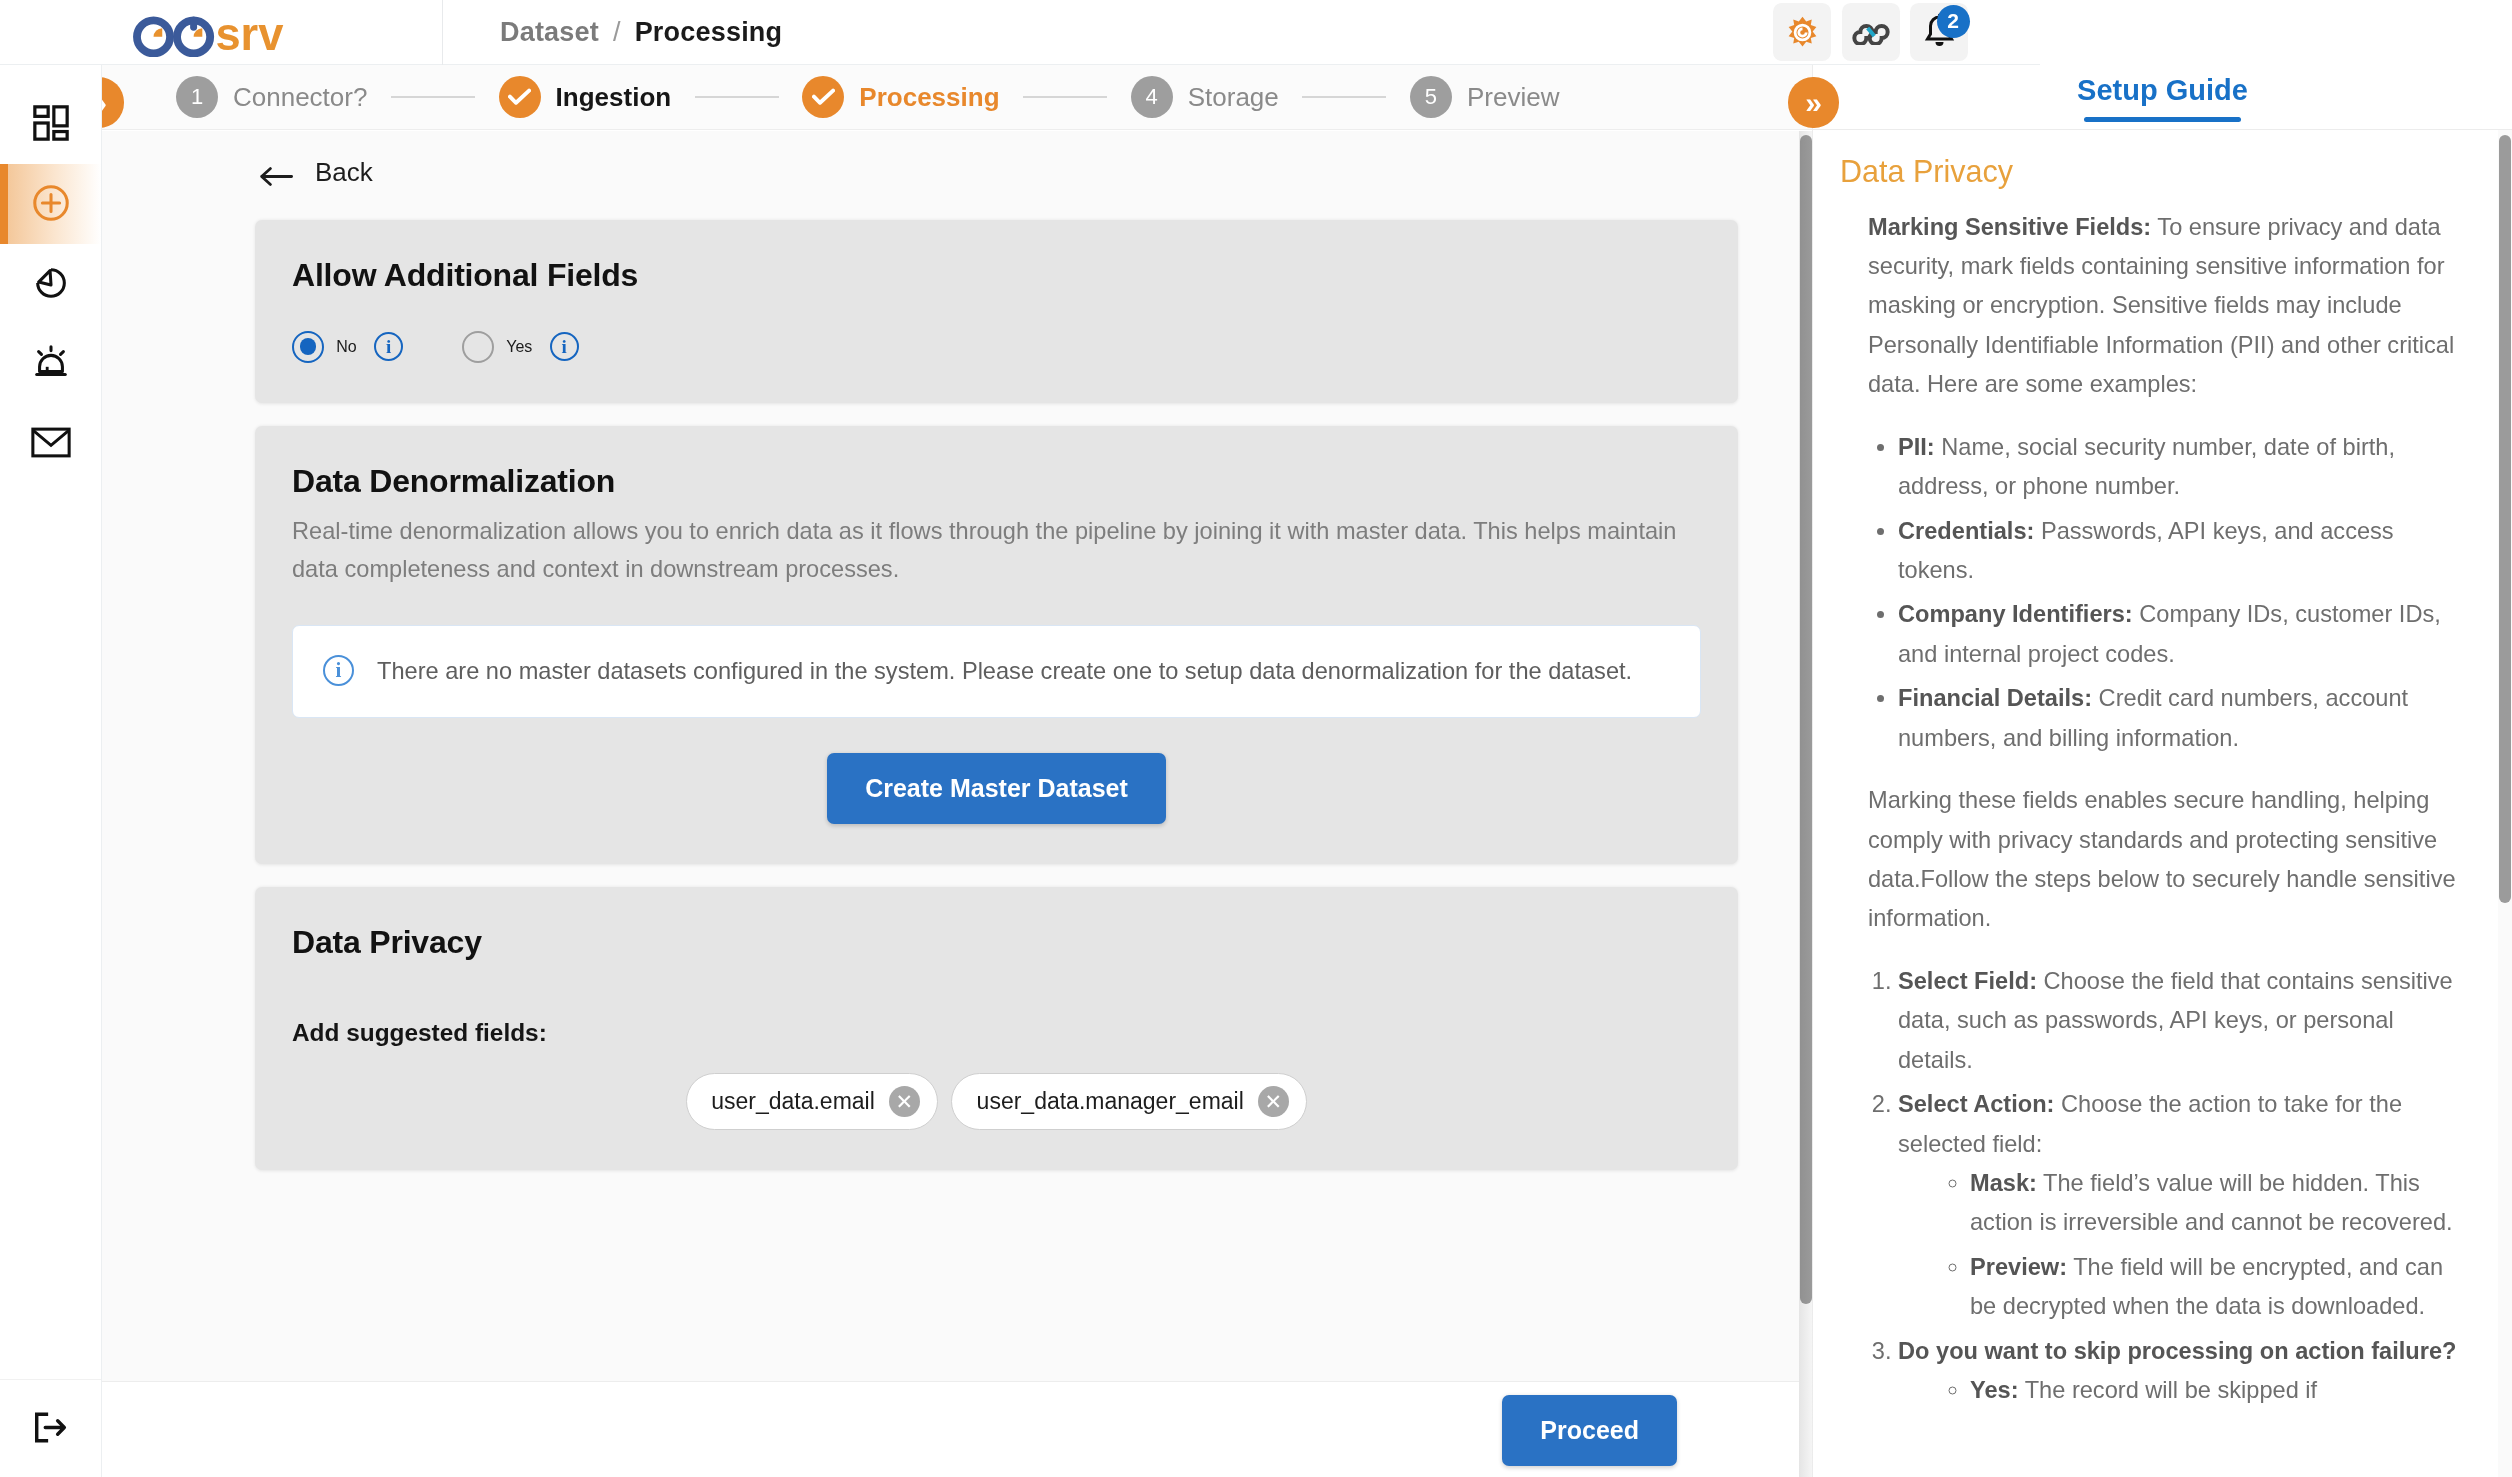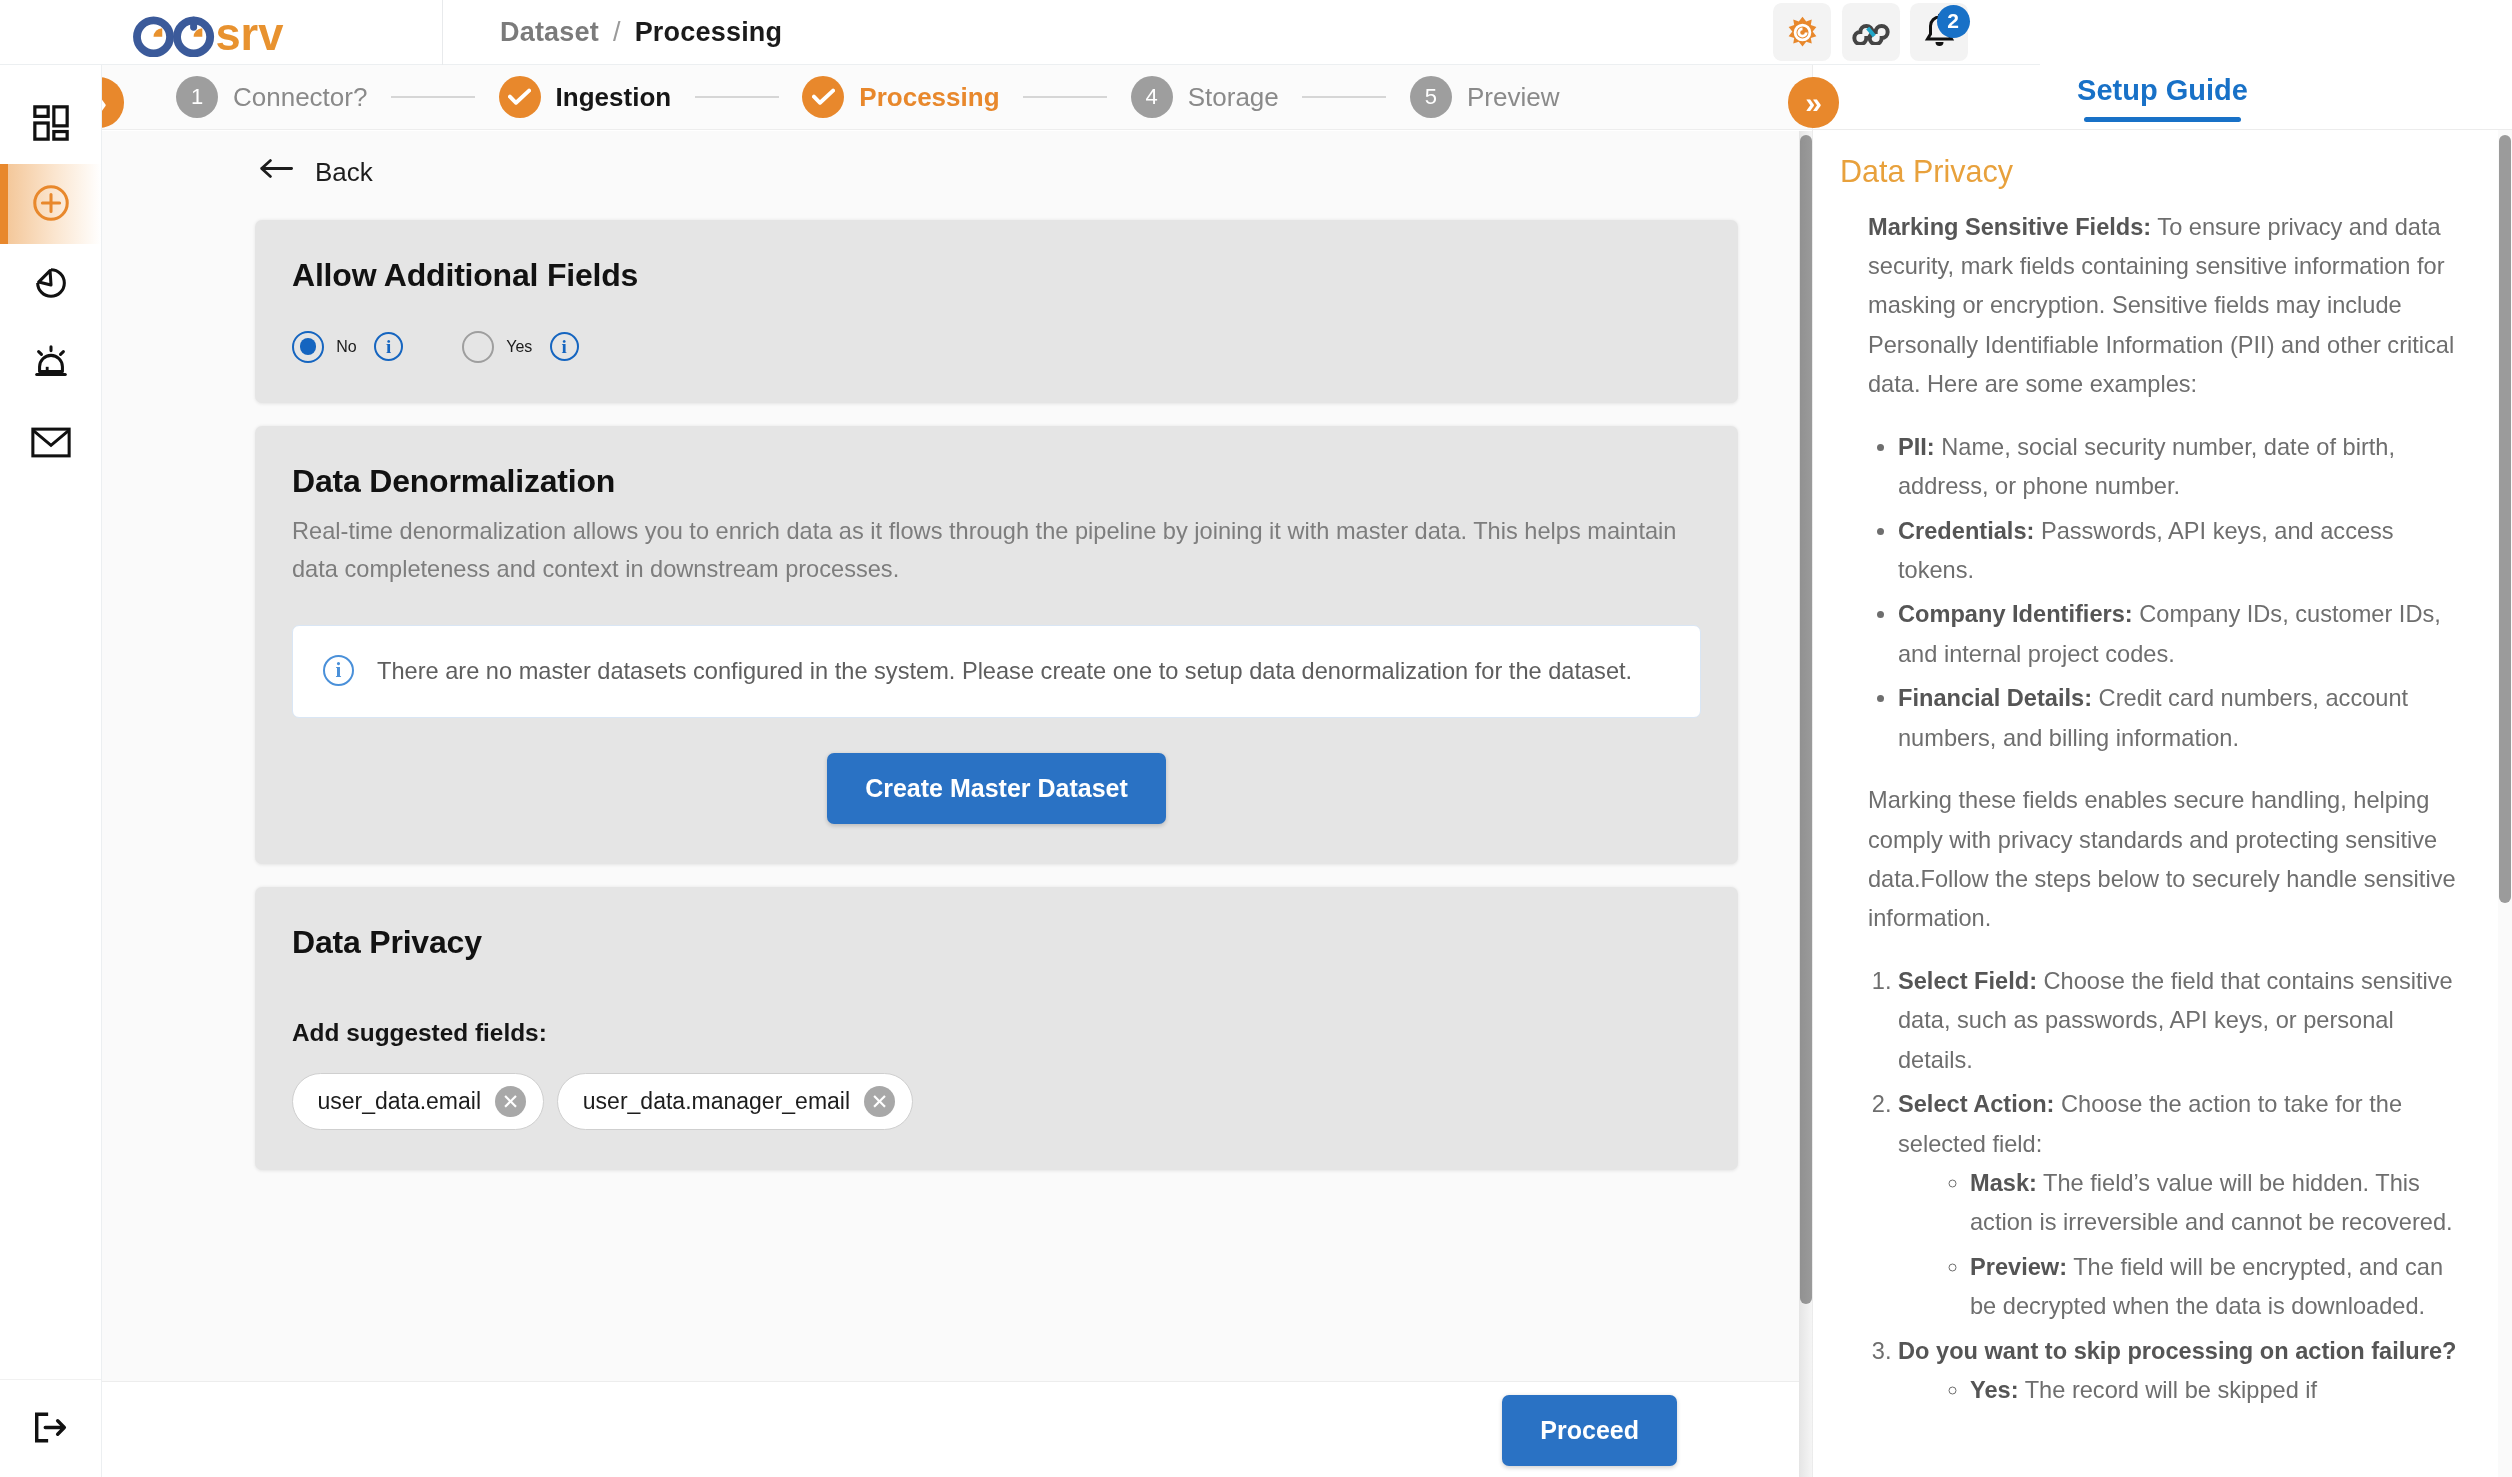--- a/index.html
+++ b/index.html
@@ -94,21 +94,21 @@
   .step-label.current { color: #e8882c; font-weight: 700; }
   .step-line { width: 84px; height: 2.6px; background: #d6d6d6; margin: 0 23.6px; }
 
   
   .main {
     position: absolute; top: 131px; left: 102px; width: 1711px; bottom: 0;
     background: #fafafa; overflow: hidden;
   }
   .main-scroll { position: absolute; inset: 0 14px 97px 0; overflow: hidden; }
   .back-row {
-    display: flex; align-items: flex-start; gap: 19px;
+    display: flex; align-items: flex-end; gap: 19px;
     padding: 26px 0 8.7px 157px; cursor: pointer;
   }
   .back-label { font-size: 26px; color: #1d1d1d; font-weight: 400; }
 
   .card {
     margin: 23px 61px 0 153px; background: #e5e5e5; border-radius: 7px;
     box-shadow: 0 0.9px 3.5px rgba(0,0,0,.09); padding: 37px 37px 40px 37px;
   }
   .card-title { font-size: 32px; font-weight: 700; color: #121212; letter-spacing: -0.2px; }
   .card-desc {
@@ -148,21 +148,21 @@
 
   .btn-primary {
     background: #2a72c4; color: #fff; border: none; border-radius: 7px;
     font-size: 25px; font-weight: 700; padding: 21px 38px; cursor: pointer;
     font-family: "Liberation Sans", sans-serif;
     box-shadow: 0 1.7px 4.4px rgba(0,0,0,.18);
   }
   .btn-center { display: flex; justify-content: center; margin-top: 35px; }
 
   .sub-label { font-size: 24.4px; font-weight: 700; color: #151515; margin-top: 58px; }
-  .chips { display: flex; gap: 13px; margin-top: 26px; flex-wrap: wrap; }
+  .chips { display: flex; gap: 13px; margin-top: 26px; flex-wrap: wrap; justify-content: center; }
   .chip {
     display: flex; align-items: center; gap: 14px; border: 0.9px solid #cfcfcf;
     border-radius: 31px; padding: 12.2px 17.4px 12.2px 24.4px; background: #fff;
     font-size: 23px; color: #1d1d1d; cursor: pointer;
   }
   .chip-x {
     width: 31px; height: 31px; border-radius: 50%; background: #a8a8a8; color: #fff;
     display: flex; align-items: center; justify-content: center;
     font-size: 21px; font-weight: 500; line-height: 1; cursor: pointer;
   }

